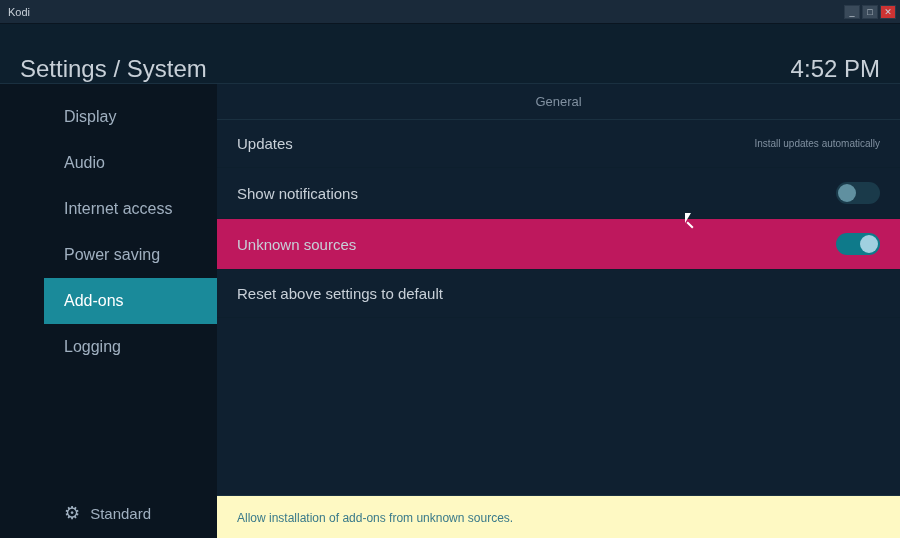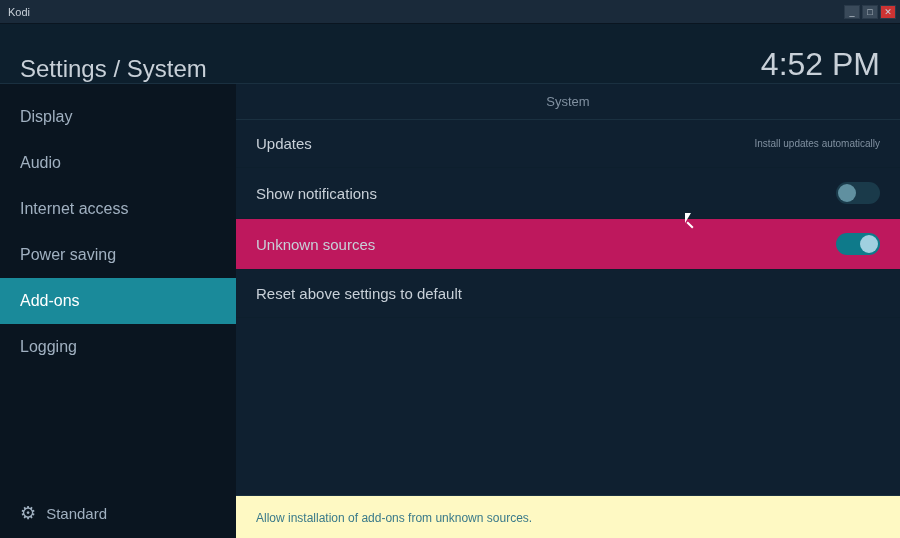--- a/index.html
+++ b/index.html
@@ -65,38 +65,39 @@
       border-bottom: 1px solid #1a3040;
     }
 
     .header-title {
       font-size: 24px;
       color: #c8d0d8;
       font-weight: 300;
     }
 
     .header-time {
-      font-size: 32px;
+      font-size: 24px;
       color: #c8d0d8;
       font-weight: 300;
     }
 
     
     .main {
       display: flex;
       height: calc(538px - 24px - 60px);
     }
 
     
     .sidebar {
-      width: 236px;
+      width: 217px;
       background: #0a1520;
       display: flex;
       flex-direction: column;
       padding-top: 10px;
+      padding-left: 44px;
     }
 
     .sidebar-item {
       padding: 14px 20px;
       font-size: 16px;
       color: #a0b0c0;
       cursor: pointer;
     }
 
     .sidebar-item.active {
@@ -264,21 +265,21 @@
     <div class="sidebar-item">Logging</div>
 
     <div class="sidebar-bottom">
       <span class="gear-icon">⚙</span>
       <span>Standard</span>
     </div>
   </div>
 
   <div class="content">
 
-    <div class="section-header">System</div>
+    <div class="section-header">General</div>
 
     <div class="settings-list">
 
       <div class="setting-row">
         <span class="setting-label">Updates</span>
         <span class="setting-value">Install updates automatically</span>
       </div>
 
       <div class="setting-row">
         <span class="setting-label">Show notifications</span>

